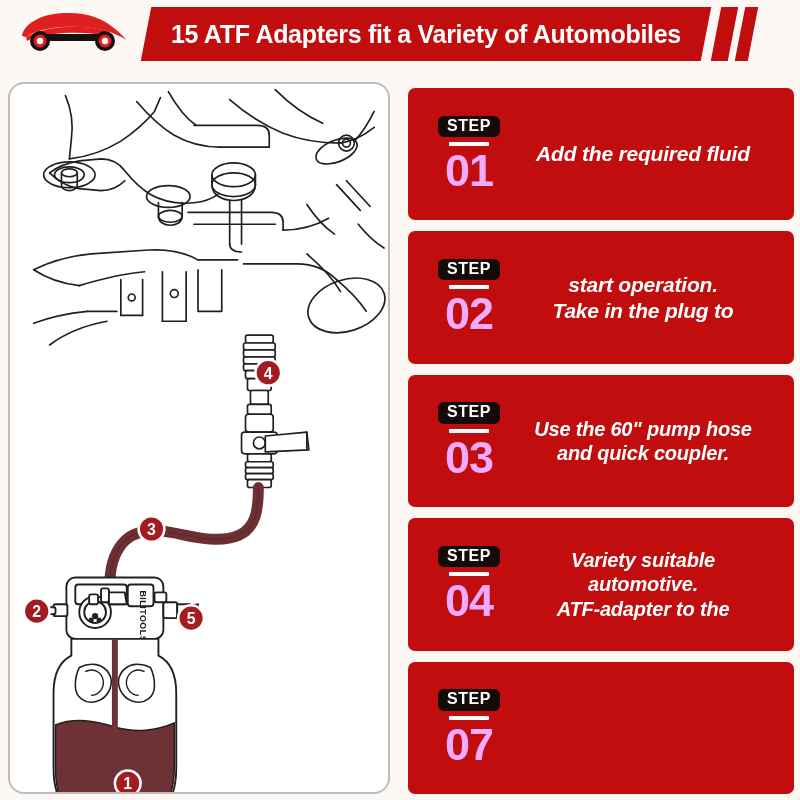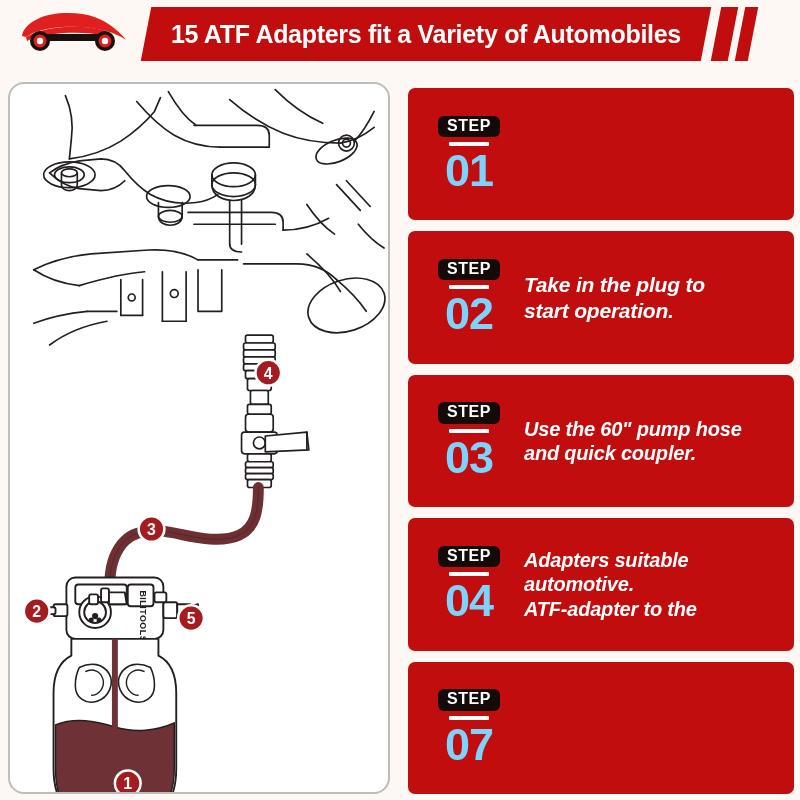--- a/index.html
+++ b/index.html
@@ -89,20 +89,21 @@
   }
 
   .step-card {
     flex: 1;
     background: #c10d0d;
     border-radius: 7px;
     display: flex;
     align-items: center;
     padding: 0 32px 0 22px;
     position: relative;
+    text-align: center;
   }
 
   .step-badge-block {
     width: 78px;
     flex: 0 0 78px;
     display: flex;
     flex-direction: column;
     align-items: center;
   }
 
@@ -119,21 +120,21 @@
 
   .step-rule {
     width: 40px;
     height: 4px;
     background: #ffffff;
     margin: 5px 0 2px 0;
     border-radius: 1px;
   }
 
   .step-number {
-    color: #7dd3fc;
+    color: #f0abfc;
     font-size: 45px;
     font-weight: bold;
     line-height: 1.0;
     letter-spacing: -1px;
   }
 
   .step-text {
     flex: 1;
     color: #ffffff;
     font-size: 21px;
@@ -348,32 +349,33 @@
 
 <div id="steps-column">
 
   <div class="step-card" data-step="1">
     <div class="step-badge-block">
       <span class="step-word">STEP</span>
       <span class="step-rule"></span>
       <span class="step-number">01</span>
     </div>
     <div class="step-text">
+      <span class="line">Add the required fluid</span>
     </div>
   </div>
 
   <div class="step-card" data-step="2">
     <div class="step-badge-block">
       <span class="step-word">STEP</span>
       <span class="step-rule"></span>
       <span class="step-number">02</span>
     </div>
     <div class="step-text">
+      <span class="line">start operation.</span>
       <span class="line">Take in the plug to</span>
-      <span class="line">start operation.</span>
     </div>
   </div>
 
   <div class="step-card" data-step="3">
     <div class="step-badge-block">
       <span class="step-word">STEP</span>
       <span class="step-rule"></span>
       <span class="step-number">03</span>
     </div>
     <div class="step-text">
@@ -382,21 +384,21 @@
     </div>
   </div>
 
   <div class="step-card" data-step="4">
     <div class="step-badge-block">
       <span class="step-word">STEP</span>
       <span class="step-rule"></span>
       <span class="step-number">04</span>
     </div>
     <div class="step-text">
-      <span class="line">Adapters suitable</span>
+      <span class="line">Variety suitable</span>
       <span class="line">automotive.</span>
       <span class="line">ATF-adapter to the</span>
     </div>
   </div>
 
   <div class="step-card" data-step="5">
     <div class="step-badge-block">
       <span class="step-word">STEP</span>
       <span class="step-rule"></span>
       <span class="step-number">07</span>

